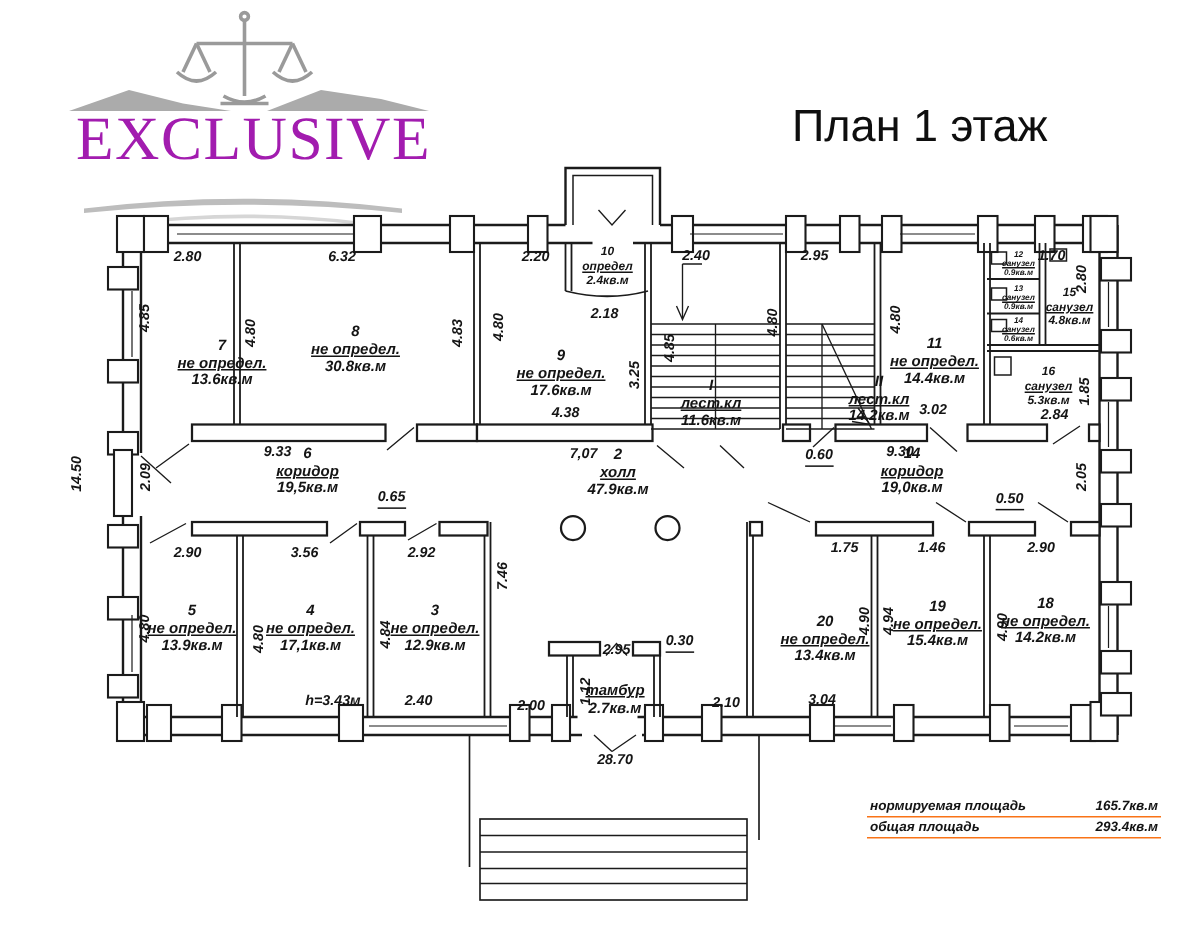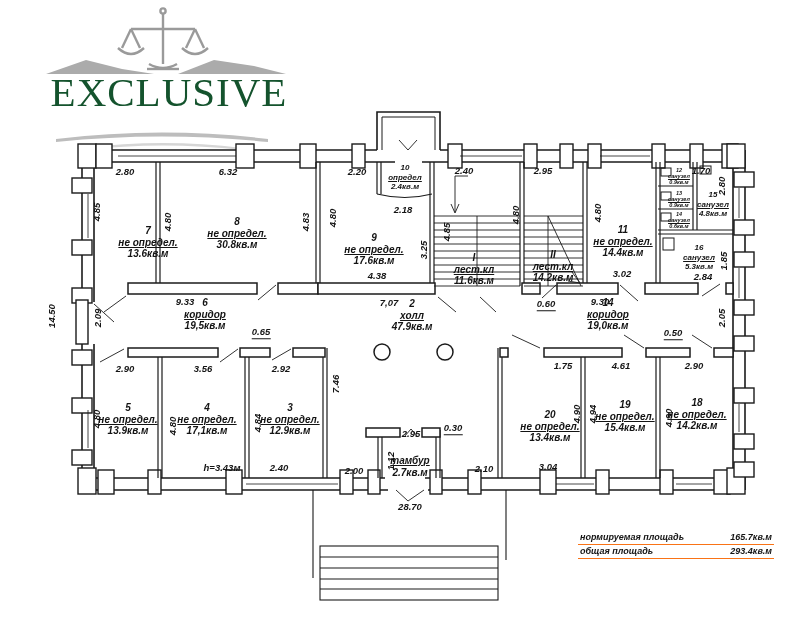--- a/index.html
+++ b/index.html
@@ -6,21 +6,21 @@
   #stage{position:relative;width:800px;height:617px;background:#fff;overflow:hidden;
          font-family:"Liberation Sans",sans-serif;}
   svg{display:block;}
   
   .logo{position:absolute;left:0;top:0;width:330px;height:160px;}
   .watermark{position:absolute;left:16px;top:14px;font:bold 64px "Liberation Sans",sans-serif;
              letter-spacing:5px;color:rgba(255,255,255,.92);-webkit-text-stroke:2px #e2e2e2;}
   .logo-decor{position:absolute;left:0;top:0;}
   .logo-title{position:absolute;left:38px;top:68px;width:262px;text-align:center;
               font-family:"Liberation Serif",serif;font-size:41px;font-weight:500;
-              letter-spacing:1px;color:#14532d;}
+              letter-spacing:1px;color:#a21caf;}
   .logo-sub{position:absolute;left:38px;top:114px;width:262px;text-align:center;
             font-family:"Liberation Serif",serif;font-size:16px;letter-spacing:2px;color:#161616;}
   
   .plan-title{position:absolute;left:528px;top:68px;font:30px "Liberation Sans",sans-serif;color:#0e0e0e;}
   
   .lbl{position:absolute;transform:translate(-50%,-50%);white-space:nowrap;
        font:bold italic 9.5px/1 "Liberation Sans",sans-serif;color:#141414;z-index:3;}
   .dimv{transform:translate(-50%,-50%) rotate(-90deg);}
   .u{border-bottom:1px solid #141414;padding-bottom:1px;}
   .room{position:absolute;transform:translateX(-50%);text-align:center;z-index:3;
@@ -58,20 +58,21 @@
         <line x1="147" y1="69" x2="179" y2="69"></line>
       </g>
       <g>
         <path d="M56,139 Q162,126 268,139 L268,142 Q162,131 56,142 Z" fill="#bdbdbd"></path>
         <path d="M84,148 Q163,138 242,148 L242,150 Q163,141 84,150 Z" fill="#d6d6d6"></path>
       </g>
     </svg>
     <div class="logo-title">EXCLUSIVE</div>
   </div>
 
+  <div class="plan-title">План 1 этаж</div>
 
   <svg width="800" height="617" viewBox="0 0 800 617" style="position:absolute;left:0;top:0;z-index:1">
 
     <g stroke="#1b1b1b" fill="none" stroke-width="1.6">
       <path d="M82,150 H377 M440,150 H745"></path>
       <path d="M94,162 H395 M422,162 H733"></path>
       <path d="M377,150 V112 H440 V150"></path>
       <path d="M382,150 V117 H435 V150" stroke-width="1"></path>
       <path d="M399,140 L408,150 L417,140" stroke-width="0.9"></path>
       <path d="M82,490 H388 M428,490 H745"></path>
@@ -237,21 +238,21 @@
   <div class="room sm" style="left:405px;top:163px">
     <span class="r-num">10</span>
     <span class="r-name">определ</span>
     <span class="r-area">2.4кв.м</span>
   </div>
   <div class="room" style="left:474px;top:252px">
     <span class="r-num">I</span>
     <span class="r-name">лест.кл</span>
     <span class="r-area">11.6кв.м</span>
   </div>
-  <div class="room" style="left:553px;top:249px">
+  <div class="room" style="left:586px;top:249px">
     <span class="r-num">II</span>
     <span class="r-name">лест.кл</span>
     <span class="r-area">14.2кв.м</span>
   </div>
   <div class="room" style="left:623px;top:224px">
     <span class="r-num">11</span>
     <span class="r-name">не определ.</span>
     <span class="r-area">14.4кв.м</span>
   </div>
   <div class="room xs" style="left:679px;top:167px">
@@ -342,21 +343,21 @@
   <div class="lbl u" style="left:546px;top:305px">0.60</div>
   <div class="lbl" style="left:600px;top:302px">9.30</div>
   <div class="lbl" style="left:377px;top:276px">4.38</div>
   <div class="lbl" style="left:622px;top:274px">3.02</div>
   <div class="lbl" style="left:703px;top:277px">2.84</div>
   <div class="lbl u" style="left:261px;top:333px">0.65</div>
   <div class="lbl" style="left:125px;top:369px">2.90</div>
   <div class="lbl" style="left:203px;top:369px">3.56</div>
   <div class="lbl" style="left:281px;top:369px">2.92</div>
   <div class="lbl" style="left:563px;top:366px">1.75</div>
-  <div class="lbl" style="left:621px;top:366px">4.61</div>
+  <div class="lbl" style="left:621px;top:366px">1.46</div>
   <div class="lbl u" style="left:673px;top:334px">0.50</div>
   <div class="lbl" style="left:694px;top:366px">2.90</div>
 
   <div class="lbl" style="left:411px;top:434px">2.95</div>
   <div class="lbl u" style="left:453px;top:429px">0.30</div>
   <div class="lbl" style="left:354px;top:471px">2.00</div>
   <div class="lbl" style="left:484px;top:469px">2.10</div>
   <div class="lbl" style="left:279px;top:468px">2.40</div>
   <div class="lbl" style="left:548px;top:467px">3.04</div>
   <div class="lbl" style="left:410px;top:507px">28.70</div>

